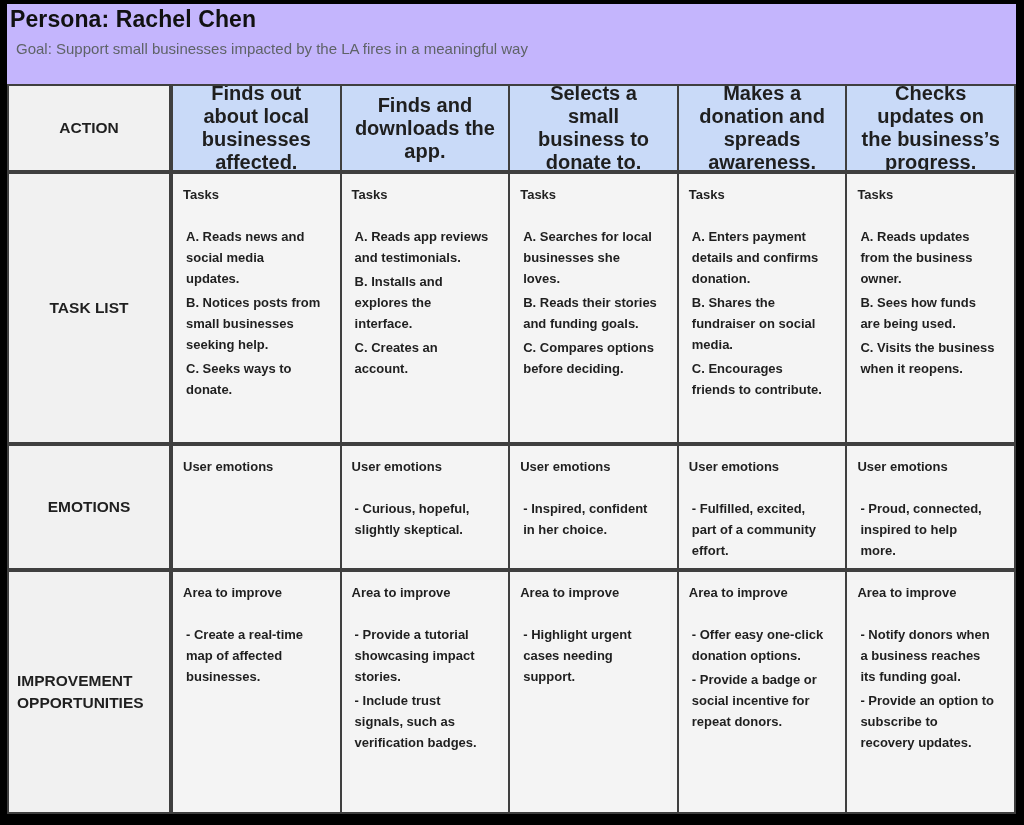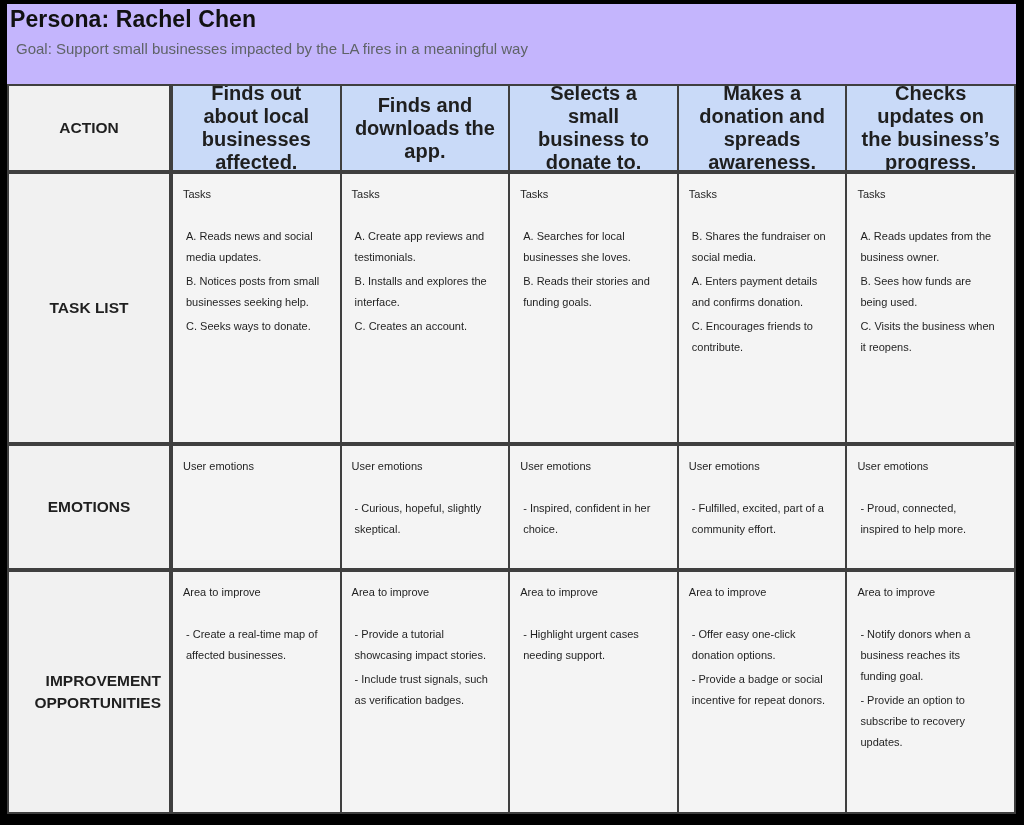--- a/index.html
+++ b/index.html
@@ -34,31 +34,32 @@
     display: grid;
     grid-template-columns: 162px repeat(5, 1fr);
     grid-template-rows: 86px 270px 124px 1fr;
     gap: 2px;
     background: #3f3f3f;
     border: 2px solid #3f3f3f;
   }
   .cell {
     background: #f4f4f4;
     color: #1f1f1f;
-    font-size: 11px;
+    font-size: 13px;
     line-height: 21px;
     padding: 10px 16px 10px 10px;
     overflow: hidden;
+    font-weight: bold;
   }
   .label-cell {
     background: #f1f1f1;
     display: flex;
     align-items: center;
     justify-content: center;
-    text-align: right;
+    text-align: left;
     font-weight: bold;
     font-size: 15.5px;
     line-height: 22px;
     padding: 4px 8px;
     border-right: 2px solid #3f3f3f;
   }
   .head-cell {
     background: #c9daf8;
     display: flex;
     align-items: center;
@@ -92,33 +93,34 @@
     <div class="cell label-cell sep-b">TASK LIST</div>
 
     <div class="cell sep-b">
       <div class="cell-label">Tasks</div>
       <div class="item">A. Reads news and social media updates.</div>
       <div class="item">B. Notices posts from small businesses seeking help.</div>
       <div class="item">C. Seeks ways to donate.</div>
     </div>
     <div class="cell sep-b">
       <div class="cell-label">Tasks</div>
-      <div class="item">A. Create app reviews and testimonials.</div>
+      <div class="item">A. Reads app reviews and testimonials.</div>
       <div class="item">B. Installs and explores the interface.</div>
       <div class="item">C. Creates an account.</div>
     </div>
     <div class="cell sep-b">
       <div class="cell-label">Tasks</div>
       <div class="item">A. Searches for local businesses she loves.</div>
       <div class="item">B. Reads their stories and funding goals.</div>
+      <div class="item">C. Compares options before deciding.</div>
     </div>
     <div class="cell sep-b">
       <div class="cell-label">Tasks</div>
+      <div class="item">A. Enters payment details and confirms donation.</div>
       <div class="item">B. Shares the fundraiser on social media.</div>
-      <div class="item">A. Enters payment details and confirms donation.</div>
       <div class="item">C. Encourages friends to contribute.</div>
     </div>
     <div class="cell sep-b">
       <div class="cell-label">Tasks</div>
       <div class="item">A. Reads updates from the business owner.</div>
       <div class="item">B. Sees how funds are being used.</div>
       <div class="item">C. Visits the business when it reopens.</div>
     </div>
 
     <div class="cell label-cell sep-b">EMOTIONS</div>

